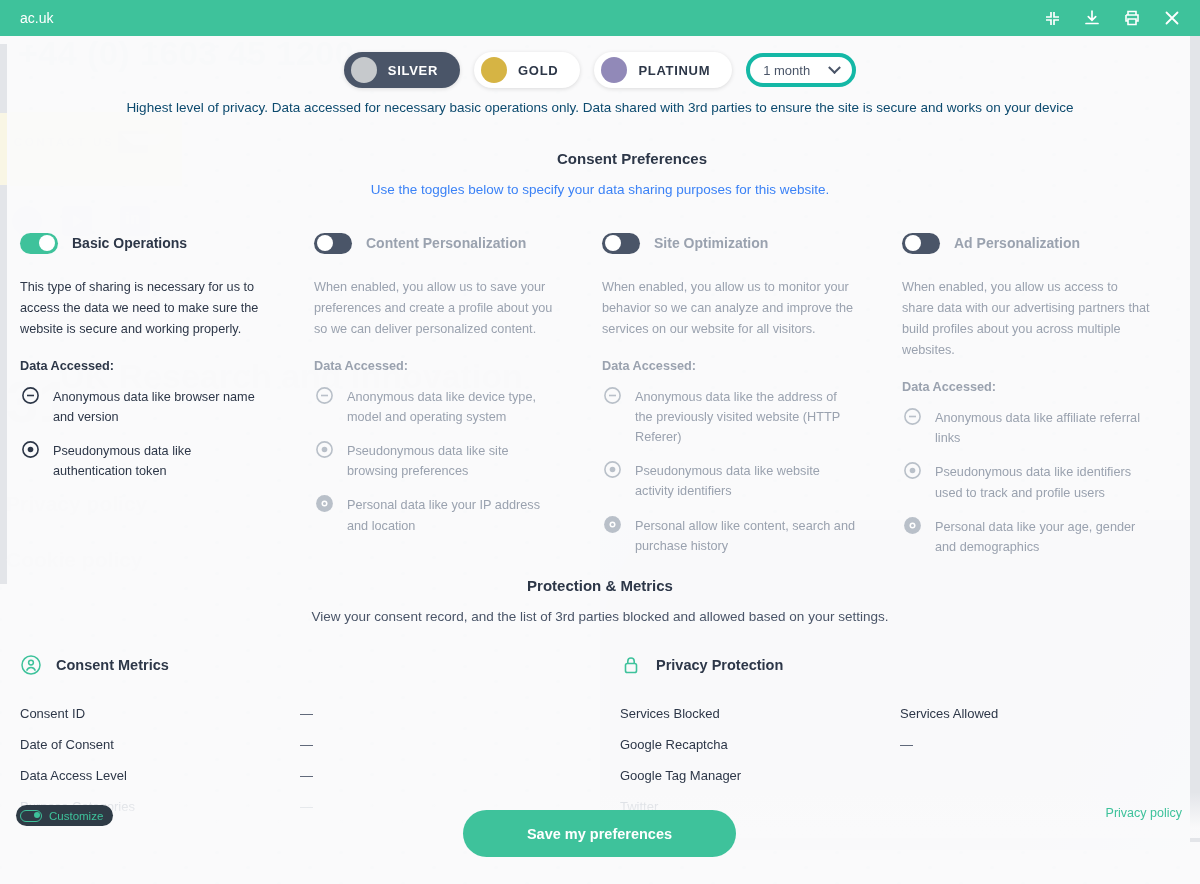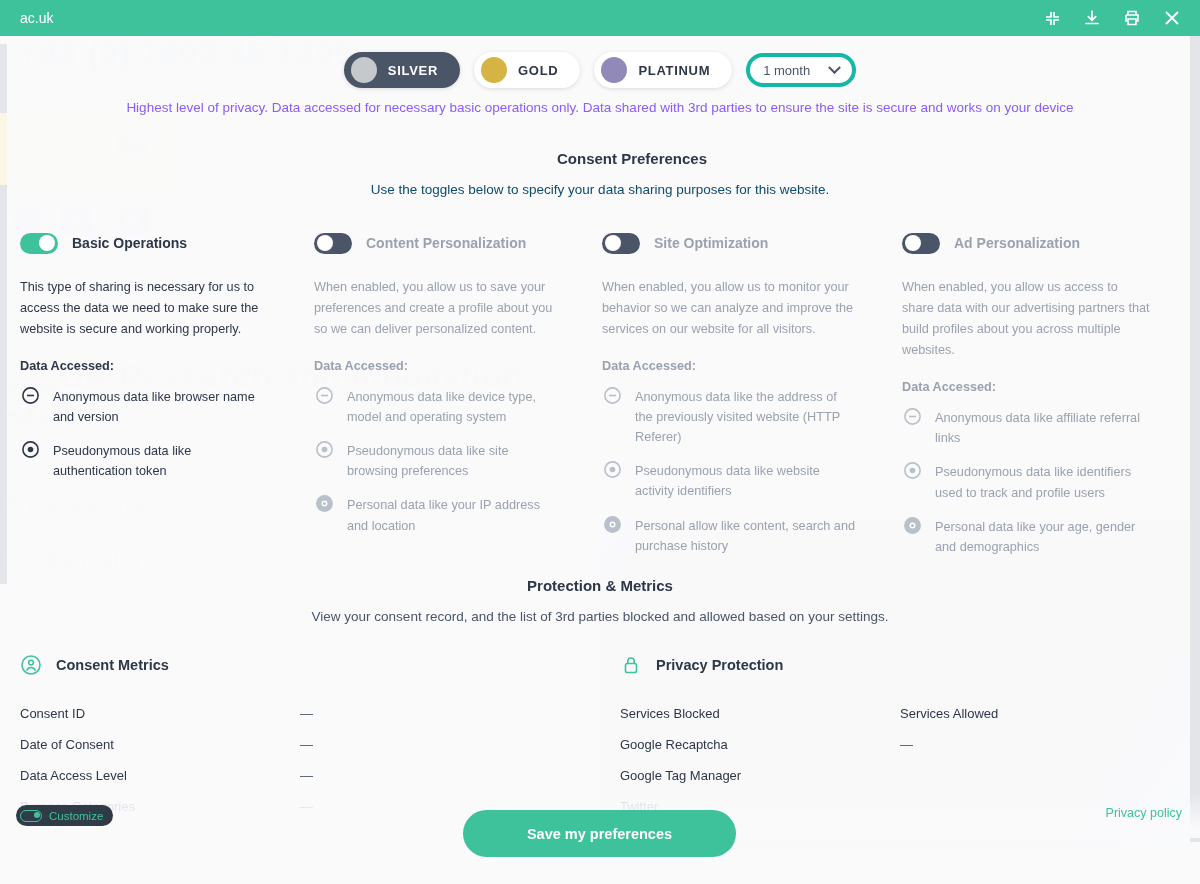--- a/index.html
+++ b/index.html
@@ -150,30 +150,30 @@
     border: 4px solid #14b8a6; border-radius: 18px; background: #ffffff;
     font-size: 13px; color: #4a5568; cursor: pointer;
   }
   .chev {
     width: 9px; height: 9px; border-right: 2px solid #4a5568;
     border-bottom: 2px solid #4a5568; transform: rotate(45deg) translate(-2px,-2px);
   }
 
   #tier-desc {
     position: absolute; top: 64px; left: 0; width: 1200px;
-    text-align: center; font-size: 13.5px; color: #8b5cf6;
+    text-align: center; font-size: 13.5px; color: #0c4a6e;
   }
 
   #consent-title {
     position: absolute; top: 114px; left: 0; width: 1200px;
     text-align: center; font-size: 15px; font-weight: bold; color: #2d3748; margin-left: 32px;
   }
   #consent-sub {
     position: absolute; top: 146px; left: 0; width: 1200px;
-    text-align: center; font-size: 13.5px; color: #0c4a6e;
+    text-align: center; font-size: 13.5px; color: #3b82f6;
   }
 
   #purposes {
     position: absolute; top: 192px; left: 0; width: 1200px;
     display: flex;
   }
   .purpose { width: 294px; padding-right: 26px; }
   .purpose:nth-child(1) { padding-left: 20px; }
   .purpose:nth-child(2) { padding-left: 20px; }
   .purpose:nth-child(3) { padding-left: 14px; }

